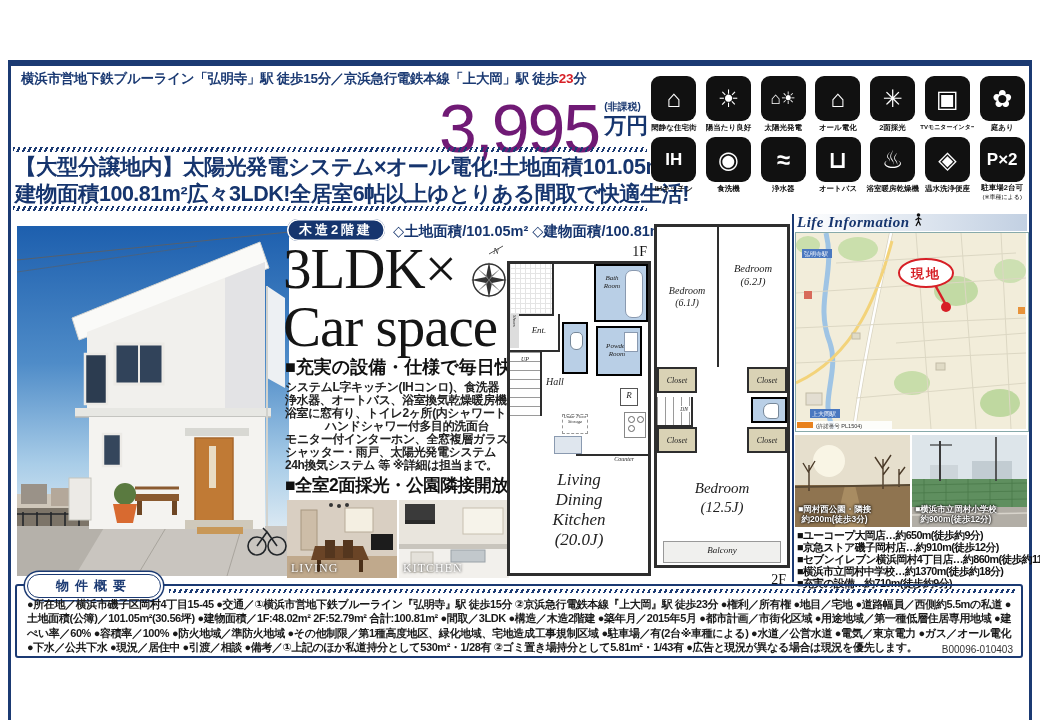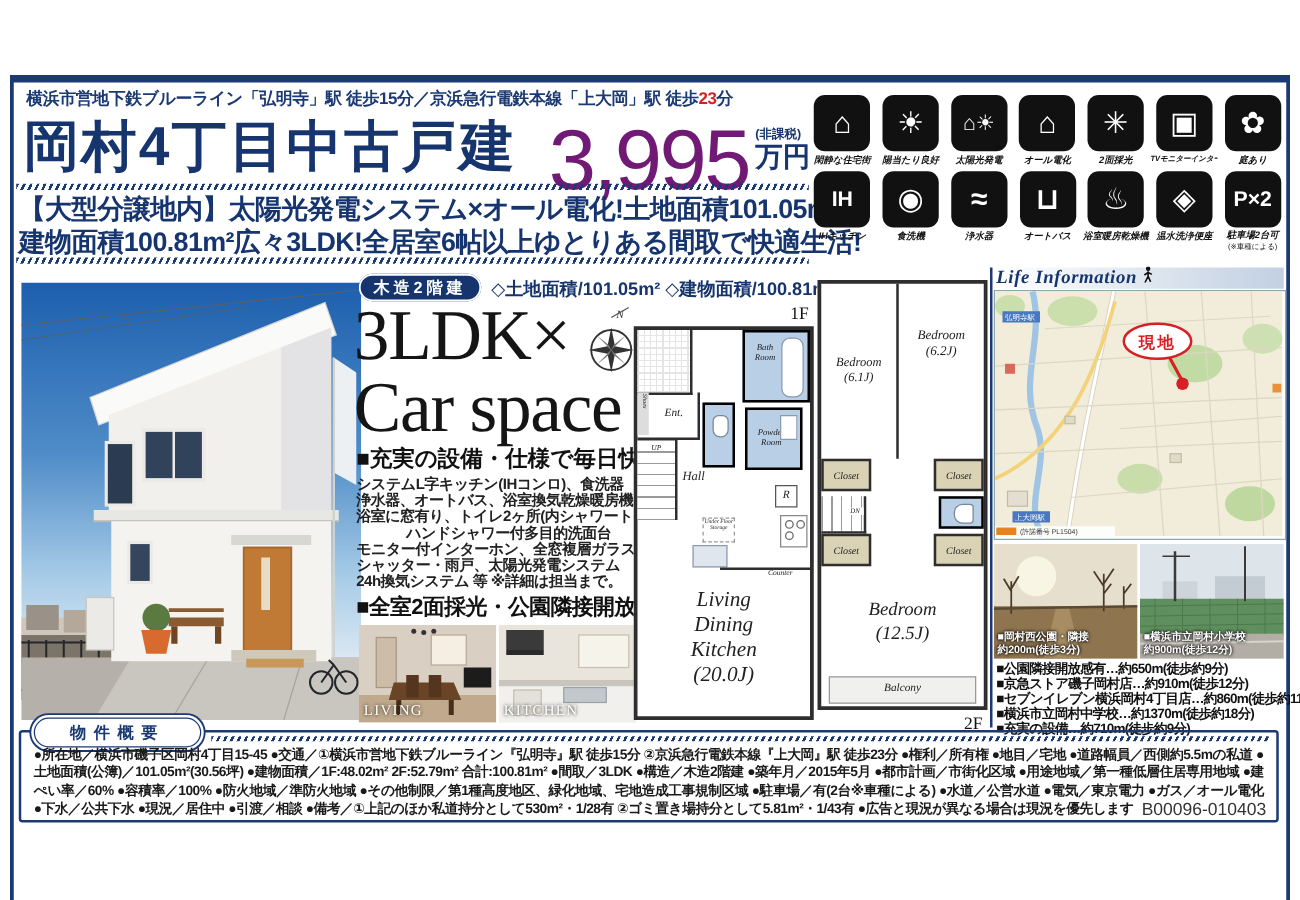--- a/index.html
+++ b/index.html
@@ -1,18 +1,18 @@
 <!DOCTYPE html>
 <html><head>
 <meta charset="utf-8">
 <style>
   html,body{margin:0;padding:0;width:1040px;height:720px;overflow:hidden;background:#fff;
     font-family:"Liberation Sans","DejaVu Sans",sans-serif;-webkit-font-smoothing:antialiased;}
   .abs{position:absolute;}
-  .pre{white-space:pre-line;}
+  .pre{white-space:pre-line;text-align:center;}
   #flyer{position:absolute;left:8px;top:60px;width:1024px;height:675px;box-sizing:border-box;
     border:3px solid #1b3a73;border-top-width:6px;background:#fff;}
   
   .access{left:10px;top:4px;font-size:13.5px;font-weight:700;color:#1b3a73;letter-spacing:-0.3px;}
   .access .red{color:#d71f26;}
   .title{left:8px;top:22px;font-size:44px;font-weight:800;color:#16356e;letter-spacing:2px;}
   .price-wrap{left:428px;top:28px;display:flex;align-items:flex-start;}
   .price-num{font-size:68px;font-weight:400;color:#701a75;letter-spacing:-2px;line-height:1;}
   .price-side{margin-left:5px;padding-top:6px;color:#16356e;}
   .price-note{font-size:10px;font-weight:700;}
@@ -20,21 +20,21 @@
   .zig{height:5px;background:repeating-linear-gradient(115deg,#1b3a73 0 2px,transparent 2px 5px);}
   .banner{left:4px;font-size:21.5px;font-weight:800;color:#16356e;letter-spacing:-0.5px;white-space:nowrap;}
   
   .icon-grid{left:636px;top:10px;width:382px;}
   .icon-row{display:flex;gap:1px;}
   .icon-row + .icon-row{margin-top:4px;}
   .icon-cell{width:54px;text-align:center;}
   .icon-sq{width:45px;height:45px;margin:0 auto;background:#111;border-radius:9px;color:#fff;
     display:flex;align-items:center;justify-content:center;font-size:24px;font-weight:700;}
   .icon-sq.txt{font-size:17px;letter-spacing:0;}
-  .icon-lab{font-size:7.5px;font-weight:700;color:#111;margin-top:2px;white-space:nowrap;overflow:hidden;font-style:italic;}
+  .icon-lab{font-size:7.5px;font-weight:700;color:#111;margin-top:2px;white-space:nowrap;overflow:hidden;}
   .icon-sub{font-size:6px;color:#111;white-space:nowrap;}
   
   .badge-struct{left:276px;top:153px;width:98px;height:22px;background:#16356e;border-radius:12px;
     box-shadow:inset 0 0 0 1.5px #fff;color:#fff;font-size:13px;font-weight:800;letter-spacing:3px;
     display:flex;align-items:center;justify-content:center;}
   .area-line{left:382px;top:156px;font-size:14.5px;font-weight:700;color:#16356e;}
   .big-text{left:272px;font-family:"Liberation Serif","DejaVu Serif",serif;font-size:57px;color:#151515;
     line-height:1;letter-spacing:-1px;}
   .equip-title{left:274px;top:289px;font-size:18px;font-weight:800;color:#111;}
   .equip-line{left:274px;font-size:12px;font-weight:600;color:#222;letter-spacing:-0.4px;white-space:nowrap;text-align:center;}
@@ -60,31 +60,30 @@
     text-shadow:0 0 2px #000,0 0 3px #000;line-height:1.25;}
   
   #overview{left:4px;top:518px;width:1008px;height:74px;border:2.5px solid #1b3a73;border-radius:3px;box-sizing:border-box;}
   .ov-badge{position:absolute;left:10px;top:-12px;width:132px;height:22px;background:#fff;
     border:1.5px solid #1b3a73;border-radius:12px;box-shadow:0 0 0 2px #fff,0 0 0 3.5px #1b3a73;
     color:#1b3a73;font-size:13px;font-weight:800;letter-spacing:6px;display:flex;align-items:center;justify-content:center;}
   .ov-zig{position:absolute;left:152px;right:6px;top:3px;height:4px;
     background:repeating-linear-gradient(115deg,#1b3a73 0 2px,transparent 2px 5px);}
   .ov-text{position:absolute;left:10px;right:10px;top:11px;font-size:11px;line-height:14.4px;
     font-weight:600;color:#1a1a1a;letter-spacing:-0.4px;text-align:justify;}
-  .ov-code{position:absolute;right:8px;bottom:1px;font-size:14px;color:#333;background:#fff;padding-left:6px;}
+  .ov-code{position:absolute;right:8px;bottom:1px;font-size:10px;color:#333;background:#fff;padding-left:6px;}
 </style>
 </head>
 <body>
 
 <div id="flyer">
 
   <div class="abs access">
     <span>横浜市営地下鉄ブルーライン「弘明寺」駅 徒歩15分／京浜急行電鉄本線「上大岡」駅 徒歩</span><span class="red">23</span><span>分</span>
   </div>
-  <div class="abs title">岡村4丁目中古戸建</div>
   <div class="abs price-wrap">
     <div class="price-num">3,995</div>
     <div class="price-side">
       <div class="price-note">(非課税)</div>
       <div class="price-unit">万円</div>
     </div>
   </div>
   <div class="abs zig" style="left:2px;top:81px;width:634px;"></div>
   <div class="abs banner" style="top:86px;">【大型分譲地内】太陽光発電システム×オール電化!土地面積101.05m²</div>
   <div class="abs banner" style="top:113px;">建物面積100.81m²広々3LDK!全居室6帖以上ゆとりある間取で快適生活!</div>
@@ -457,21 +456,21 @@
       <rect y="72" width="115" height="20" fill="#b2aea6"></rect>
       <line x1="0" y1="80" x2="115" y2="78" stroke="#d8d4cc" stroke-width="1.5"></line>
       <line x1="28" y1="6" x2="28" y2="46" stroke="#3a3a3a" stroke-width="2"></line>
       <line x1="18" y1="10" x2="40" y2="10" stroke="#3a3a3a" stroke-width="1.2"></line>
       <line x1="84" y1="2" x2="84" y2="46" stroke="#3a3a3a" stroke-width="1.6"></line>
     </svg>
     <div class="photo-cap pre">■横浜市立岡村小学校
 約900m(徒歩12分)</div>
   </div>
 
-  <div class="abs fac-line" style="left:786px;top:464px;">■公園隣接開放感有…約650m(徒歩約9分)</div>
+  <div class="abs fac-line" style="left:786px;top:464px;">■ユーコープ大岡店…約650m(徒歩約9分)</div>
   <div class="abs fac-line" style="left:786px;top:476px;">■京急ストア磯子岡村店…約910m(徒歩12分)</div>
   <div class="abs fac-line" style="left:786px;top:488px;">■セブンイレブン横浜岡村4丁目店…約860m(徒歩約11分)</div>
   <div class="abs fac-line" style="left:786px;top:500px;">■横浜市立岡村中学校…約1370m(徒歩約18分)</div>
   <div class="abs fac-line" style="left:786px;top:512px;">■充実の設備…約710m(徒歩約9分)</div>
 
   <div id="overview" class="abs">
     <div class="ov-zig"></div>
     <div class="ov-badge">物件概要</div>
     <div class="ov-text">●所在地／横浜市磯子区岡村4丁目15-45 ●交通／①横浜市営地下鉄ブルーライン『弘明寺』駅 徒歩15分 ②京浜急行電鉄本線『上大岡』駅 徒歩23分 ●権利／所有権 ●地目／宅地 ●道路幅員／西側約5.5mの私道 ●土地面積(公簿)／101.05m²(30.56坪) ●建物面積／1F:48.02m² 2F:52.79m² 合計:100.81m² ●間取／3LDK ●構造／木造2階建 ●築年月／2015年5月 ●都市計画／市街化区域 ●用途地域／第一種低層住居専用地域 ●建ぺい率／60% ●容積率／100% ●防火地域／準防火地域 ●その他制限／第1種高度地区、緑化地域、宅地造成工事規制区域 ●駐車場／有(2台※車種による) ●水道／公営水道 ●電気／東京電力 ●ガス／オール電化 ●下水／公共下水 ●現況／居住中 ●引渡／相談 ●備考／①上記のほか私道持分として530m²・1/28有 ②ゴミ置き場持分として5.81m²・1/43有 ●広告と現況が異なる場合は現況を優先します。</div>
     <div class="ov-code">B00096-010403</div>

